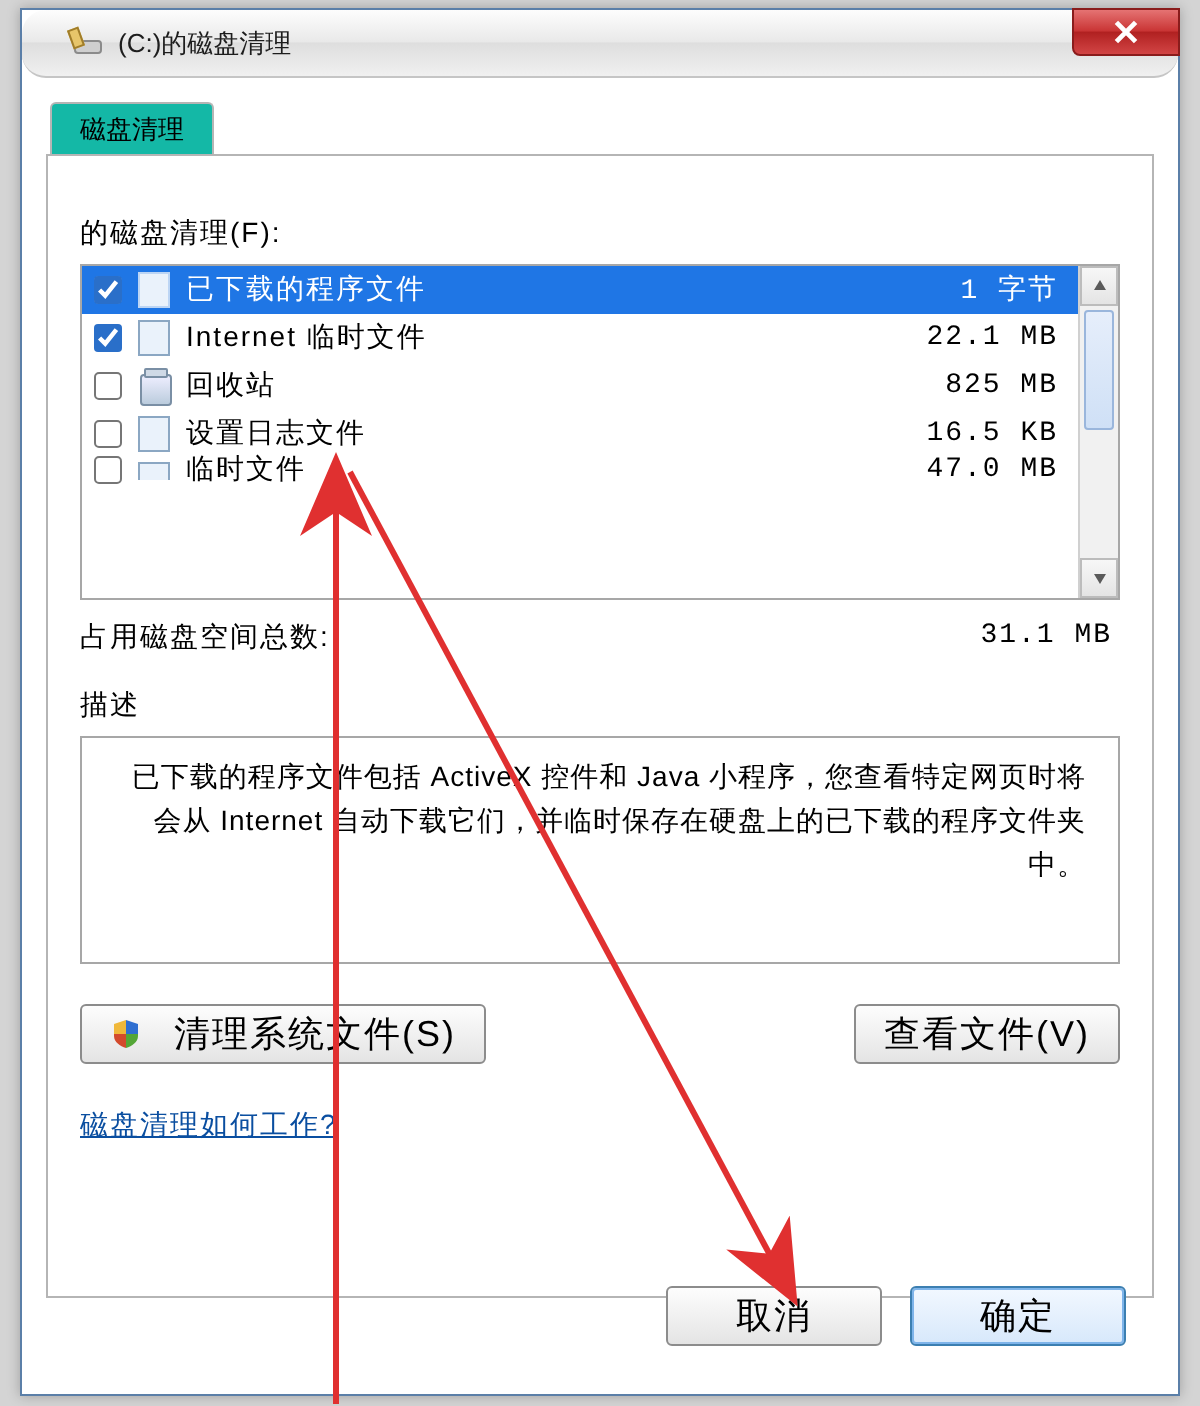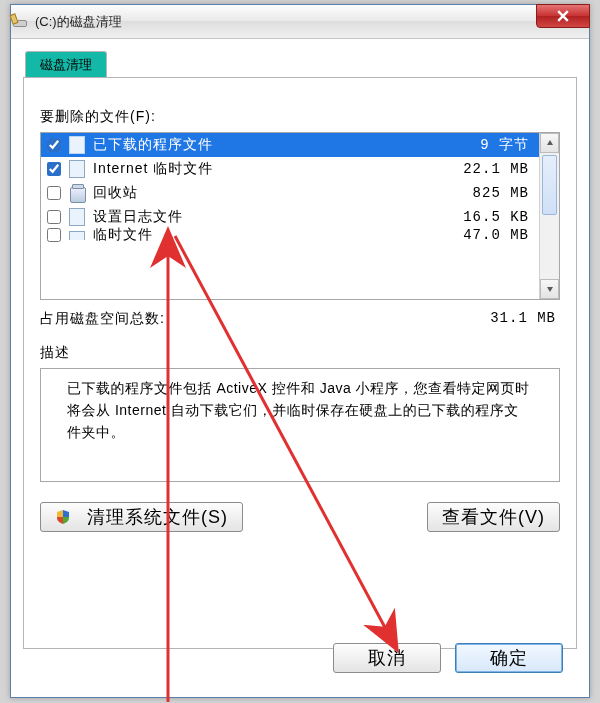--- a/index.html
+++ b/index.html
@@ -20,22 +20,23 @@
     width: 580px; height: 694px;
     background: #fff;
     border: 1px solid #5b7fa8;
     box-shadow: 0 0 6px rgba(0,0,0,.25);
   }
   .titlebar {
     height: 34px;
     background: linear-gradient(to bottom,#fdfdfd,#e9e9e9 48%,#dedede 50%,#f0f0f0);
     border-bottom: 1px solid #c5c5c5;
     display: flex; align-items: center;
-    padding: 0 0 0 0;
+    padding: 0 0 0 24px;
     position: relative;
+    border-radius: 12px;
   }
   .title-icon {
     width: 18px; height: 16px; margin-right: 6px;
     position: relative;
   }
   .title-icon .disk {
     position:absolute; left:2px; top:6px; width:14px; height:7px;
     background:#cfcfcf; border:1px solid #8b8b8b; border-radius:2px;
   }
   .title-icon .brush {
@@ -122,21 +123,21 @@
   .scrollbar .arrow svg{width:8px;height:8px;}
   .scrollbar .thumb{ flex:none; height:60px; margin:2px; background:linear-gradient(to bottom,#e6eefb,#cfe0f6); border:1px solid #9ab6dc; border-radius:2px; cursor:pointer;}
   .scrollbar .track{ flex:1; }
 
   .total-row { display:flex; margin-top:10px; font-size:14px; letter-spacing:1px;}
   .total-row .lbl{ flex:1; }
   .total-row .val{ font-family:"Consolas","Courier New",monospace; padding-right:4px;}
 
   .desc-box {
     border:1px solid #a7a7a7; height:114px; margin-top:6px;
-    padding:8px 26px; line-height:22px; font-size:14px; letter-spacing:.5px;
+    padding:8px 16px; line-height:22px; font-size:14px; letter-spacing:.5px;text-align:right;
   }
 
   .btn-row { margin-top:20px; display:flex; gap:18px; }
   .btn-row .spacer{flex:1;}
   button.win {
     font: inherit; font-size:18px;
     height:30px; padding:0 14px;
     background:linear-gradient(to bottom,#fdfdfd,#e4e4e4);
     border:1px solid #8c8c8c; border-radius:3px;
     cursor:pointer;
@@ -179,29 +180,29 @@
 
   <div class="client">
 
     <div class="tab">
       <span>磁盘清理</span>
     </div>
 
     <div class="tab-panel">
 
 
-      <div class="section-label">要删除的文件(F):</div>
+      <div class="section-label">的磁盘清理(F):</div>
 
       <div class="list-wrap">
         <div class="list-rows" id="list-rows">
             <div class="row selected">
               <input type="checkbox" checked="" style="">
               <span class="doc-icon"></span>
               <span class="name">已下载的程序文件</span>
-              <span class="size">9 字节</span>
+              <span class="size">1 字节</span>
             </div>
             <div class="row">
               <input type="checkbox" checked="" style="">
               <span class="doc-icon"></span>
               <span class="name">Internet 临时文件</span>
               <span class="size">22.1 MB</span>
             </div>
             <div class="row">
               <input type="checkbox" style="">
               <span class="bin-icon"></span>
@@ -256,20 +257,23 @@
             <path class="r" d="M2 8 H8 V15 C5 14 2 12 2 9 Z"></path>
           </svg>
           <span>清理系统文件(S)</span>
         </button>
         <div class="spacer"></div>
         <button class="win">
           <span>查看文件(V)</span>
         </button>
       </div>
 
+      <a class="help-link">
+        <span>磁盘清理如何工作?</span>
+      </a>
 
     </div>
 
     <div class="dlg-buttons">
       <button class="win">
         <span>取消</span>
       </button>
       <button class="win focus">
         <span>确定</span>
       </button>

